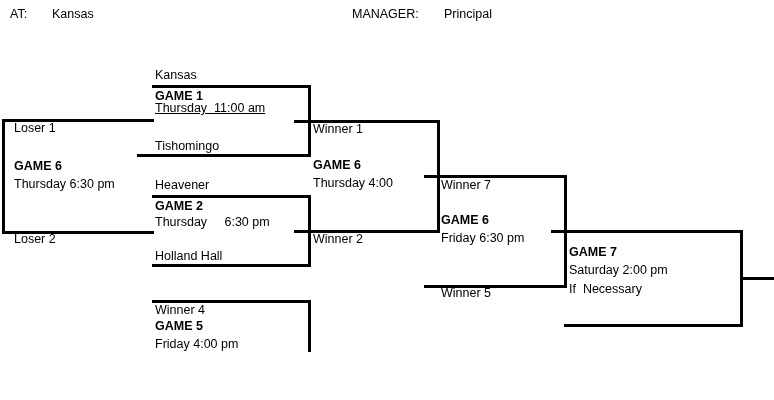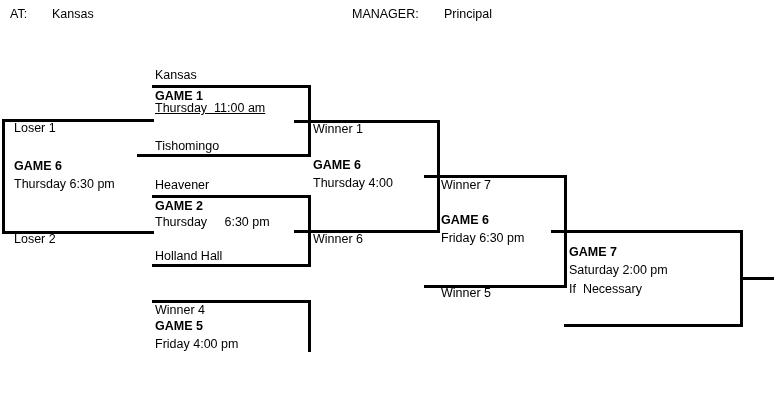--- a/index.html
+++ b/index.html
@@ -99,21 +99,21 @@
   <div class="txt team" style="left:313px; top:122px;">Winner 1</div>
 
   <div>
     <div class="ln hline" style="left:308px; top:120px; width:132px;"></div>
     <div class="ln hline" style="left:308px; top:230px; width:132px;"></div>
     <div class="ln vline" style="left:437px; top:120px; height:113px;"></div>
   </div>
 
   <div class="txt gname" style="left:313px; top:158px;">GAME 6</div>
   <div class="txt gtime" style="left:313px; top:176px;text-align:right;">Thursday 4:00</div>
-  <div class="txt team" style="left:313px; top:232px;">Winner 6</div>
+  <div class="txt team" style="left:313px; top:232px;">Winner 2</div>
 
   <div class="txt team" style="left:441px; top:178px;">Winner 7</div>
 
   <div>
     <div class="ln hline" style="left:437px; top:175px; width:130px;"></div>
     <div class="ln hline" style="left:437px; top:285px; width:130px;"></div>
     <div class="ln vline" style="left:564px; top:175px; height:113px;"></div>
   </div>
 
   <div class="txt gname" style="left:441px; top:213px;">GAME 6</div>

